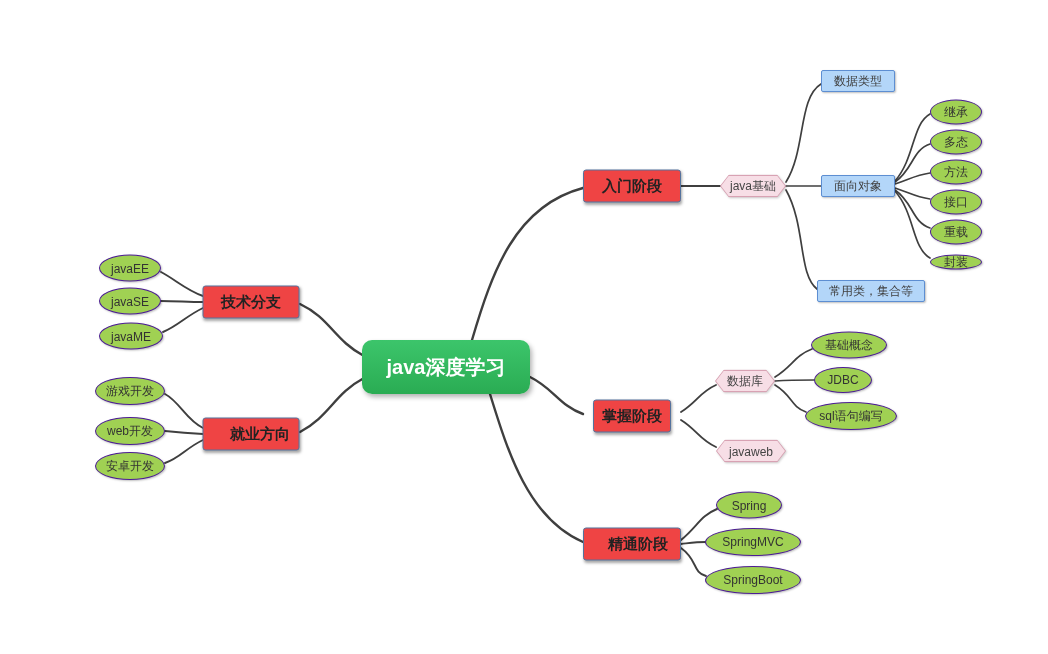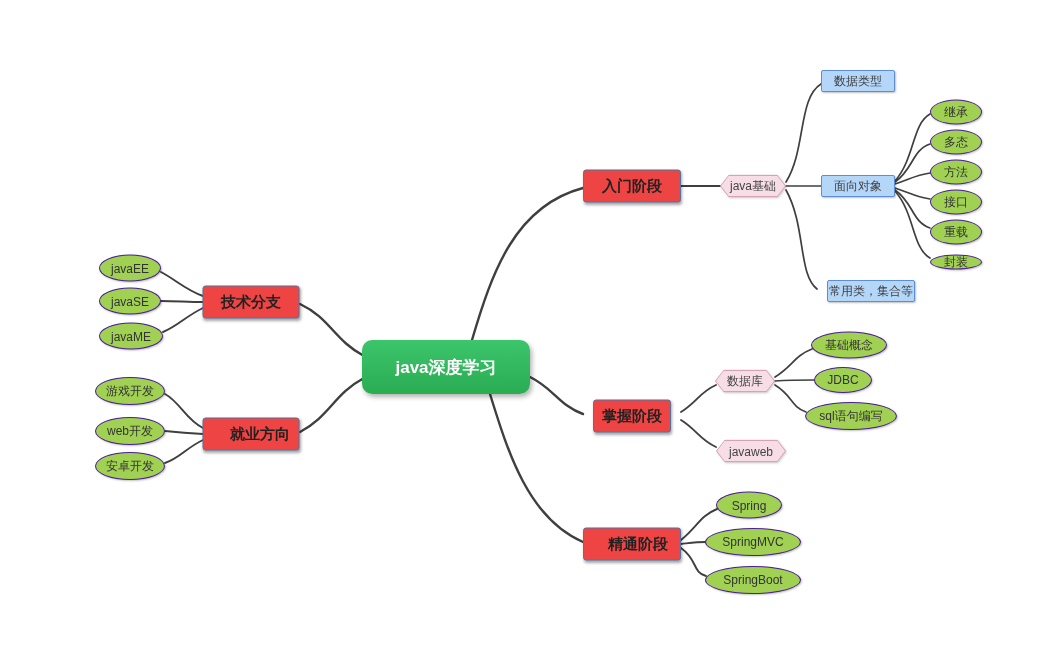--- a/index.html
+++ b/index.html
@@ -26,21 +26,21 @@
     justify-content: center;
     white-space: nowrap;
     color: #333333;
     text-align: center;
   }
   .root-node {
     background: linear-gradient(180deg, #3cc56b, #2aac53);
     border-radius: 10px;
     color: #ffffff;
     font-weight: bold;
-    font-size: 17px;
+    font-size: 20px;
     box-shadow: 2px 3px 5px rgba(0,0,0,0.30);
     z-index: 3;
   }
   .main-topic {
     background: #ef4444;
     border: 1px solid #54739e;
     border-radius: 3px;
     font-weight: bold;
     font-size: 15px;
     color: #222222;
@@ -148,21 +148,21 @@
     <span class="label">数据库</span>
   </div>
   <div class="node hex" style="left:751px; top:451px; width:70px; height:23px;">
     <span class="hex-border"></span>
     <span class="hex-fill"></span>
     <span class="label">javaweb</span>
   </div>
 
   <div class="node sub-rect" style="left:858px; top:81px; width:74px; height:22px;">数据类型</div>
   <div class="node sub-rect" style="left:858px; top:186px; width:74px; height:22px;">面向对象</div>
-  <div class="node sub-rect" style="left:871px; top:291px; width:88px; height:22px;">常用类，集合等</div>
+  <div class="node sub-rect" style="left:871px; top:291px; width:108px; height:22px;">常用类，集合等</div>
 
   <div class="node ellipse" style="left:956px; top:112px; width:52px; height:25px;">继承</div>
   <div class="node ellipse" style="left:956px; top:142px; width:52px; height:25px;">多态</div>
   <div class="node ellipse" style="left:956px; top:172px; width:52px; height:25px;">方法</div>
   <div class="node ellipse" style="left:956px; top:202px; width:52px; height:25px;">接口</div>
   <div class="node ellipse" style="left:956px; top:232px; width:52px; height:25px;">重载</div>
   <div class="node ellipse" style="left:956px; top:262px; width:52px; height:15px;">封装</div>
 
   <div class="node ellipse" style="left:849px; top:345px; width:76px; height:27px;">基础概念</div>
   <div class="node ellipse" style="left:843px; top:380px; width:58px; height:26px;">JDBC</div>

